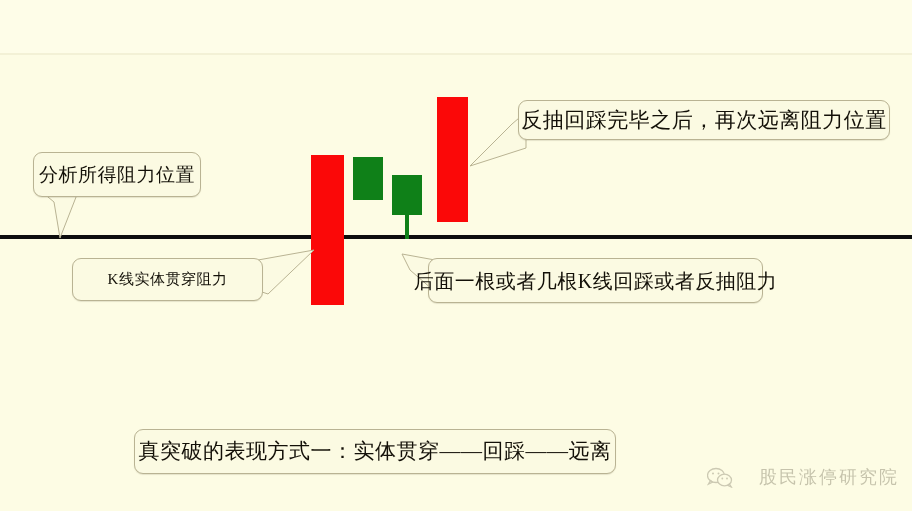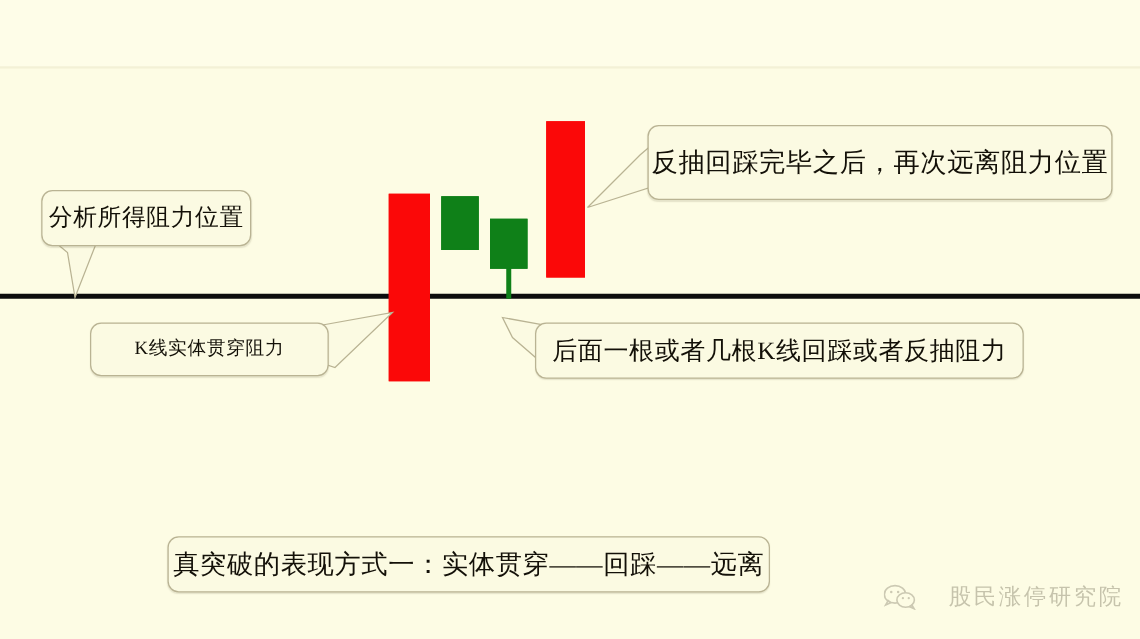--- a/index.html
+++ b/index.html
@@ -107,30 +107,30 @@
     stroke: #b9b393;
     stroke-width: 1;
   }
 
   
   #callout-resistance {
     left: 33px; top: 152px; width: 168px; height: 45px;
     font-size: 19px;
   }
   #callout-breakthrough {
-    left: 518px; top: 100px; width: 372px; height: 60px;
+    left: 518px; top: 100px; width: 372px; height: 40px;
     font-size: 21px;
   }
   #callout-penetrate {
     left: 72px; top: 258px; width: 191px; height: 43px;
     font-size: 15px;
     align-items: center;
   }
   #callout-pullback {
-    left: 428px; top: 258px; width: 391px; height: 45px;
+    left: 428px; top: 258px; width: 335px; height: 45px;
     font-size: 20px;
   }
   #callout-summary {
     left: 134px; top: 429px; width: 482px; height: 45px;
     font-size: 21px;
   }
 
   
   .watermark {
     position: absolute;

